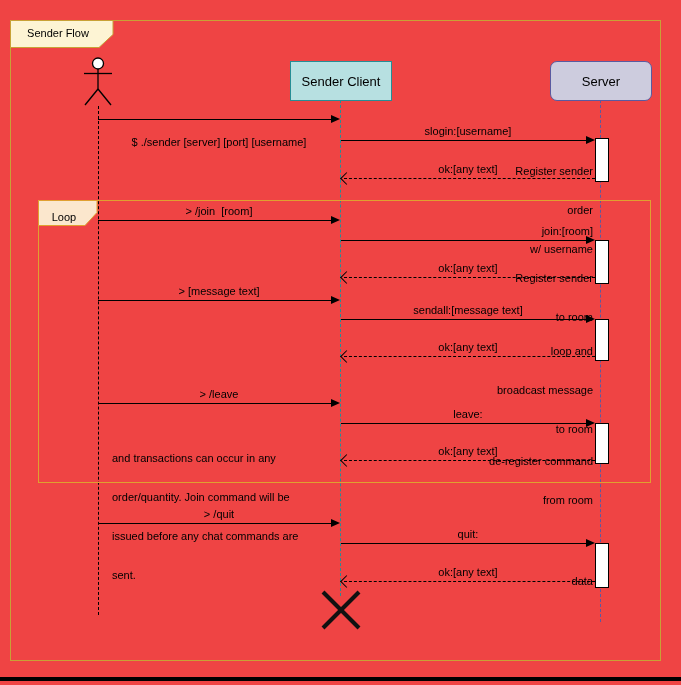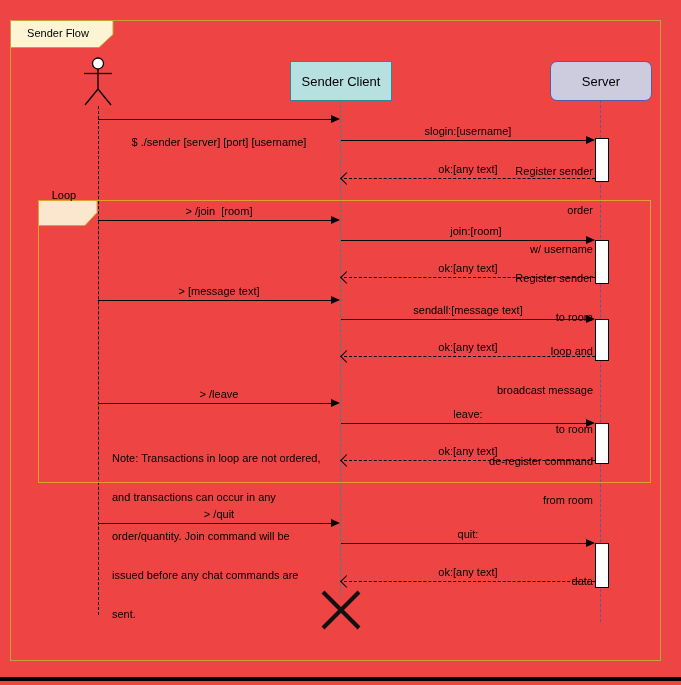--- a/index.html
+++ b/index.html
@@ -59,21 +59,21 @@
   </div>
 
   <div class="abs lifeline" style="left:98px;top:106px;height:509px;"></div>
   <div class="abs lifeline ll-client" style="left:340px;top:100px;height:496px;"></div>
   <div class="abs lifeline ll-server" style="left:600px;top:100px;height:522px;"></div>
 
   <div class="abs loop-frame" style="left:38px;top:200px;width:611px;height:281px;"></div>
   <svg class="abs" style="left:38px;top:200px;" width="60" height="26" viewBox="0 0 60 26">
     <path d="M0.5,0.5 H59 V12.5 L47,25.5 H0.5 Z" style="fill:var(--loop-tab-fill);stroke:var(--loop-border);stroke-width:1"></path>
   </svg>
-  <div class="abs tab-label" style="left:38px;top:188px;width:52px;text-align:center;">Loop</div>
+  <div class="abs tab-label" style="left:38px;top:210px;width:52px;text-align:center;">Loop</div>
 
   <div class="abs activation" style="left:595px;top:138px;height:42px;"></div>
   <div class="abs activation" style="left:595px;top:240px;height:42px;"></div>
   <div class="abs activation" style="left:595px;top:319px;height:40px;"></div>
   <div class="abs activation" style="left:595px;top:423px;height:39px;"></div>
   <div class="abs activation" style="left:595px;top:543px;height:43px;"></div>
 
   <div>
     <div class="abs hline" style="left:98px;top:119px;width:233px;"></div>
     <div class="abs arr-r" style="left:331px;top:115px;"></div>
@@ -100,21 +100,21 @@
 
   <div>
     <div class="abs hline" style="left:98px;top:220px;width:233px;"></div>
     <div class="abs arr-r" style="left:331px;top:216px;"></div>
     <div class="abs mlabel" style="left:98px;top:204px;width:242px;">&gt; /join  [room]</div>
   </div>
 
   <div>
     <div class="abs hline" style="left:341px;top:240px;width:245px;"></div>
     <div class="abs arr-r" style="left:586px;top:236px;"></div>
-    <div class="abs mlabel" style="left:349px;top:224px;width:254px;">join:[room]</div>
+    <div class="abs mlabel" style="left:339px;top:224px;width:254px;text-align:right;">join:[room]</div>
   </div>
 
   <div>
     <div class="abs dline" style="left:344px;top:277px;width:251px;"></div>
     <div class="abs chev-l" style="left:342px;top:273px;"></div>
     <div class="abs mlabel" style="left:341px;top:261px;width:254px;">ok:[any text]</div>
   </div>
 
   <div class="abs ann" style="left:393px;top:246px;width:200px;">
     <div>Register sender</div>
@@ -162,21 +162,20 @@
     <div class="abs chev-l" style="left:342px;top:456px;"></div>
     <div class="abs mlabel" style="left:341px;top:444px;width:254px;">ok:[any text]</div>
   </div>
 
   <div class="abs ann" style="left:393px;top:429px;width:200px;">
     <div>de-register command</div>
     <div>from room</div>
   </div>
 
   <div class="abs note" style="left:112px;top:426px;width:250px;">
-    <div>Note: Transactions in loop are not ordered,</div>
     <div>and transactions can occur in any</div>
     <div>order/quantity. Join command will be</div>
     <div>issued before any chat commands are</div>
     <div>sent.</div>
   </div>
 
   <div>
     <div class="abs hline" style="left:98px;top:523px;width:233px;"></div>
     <div class="abs arr-r" style="left:331px;top:519px;"></div>
     <div class="abs mlabel" style="left:98px;top:507px;width:242px;">&gt; /quit</div>

